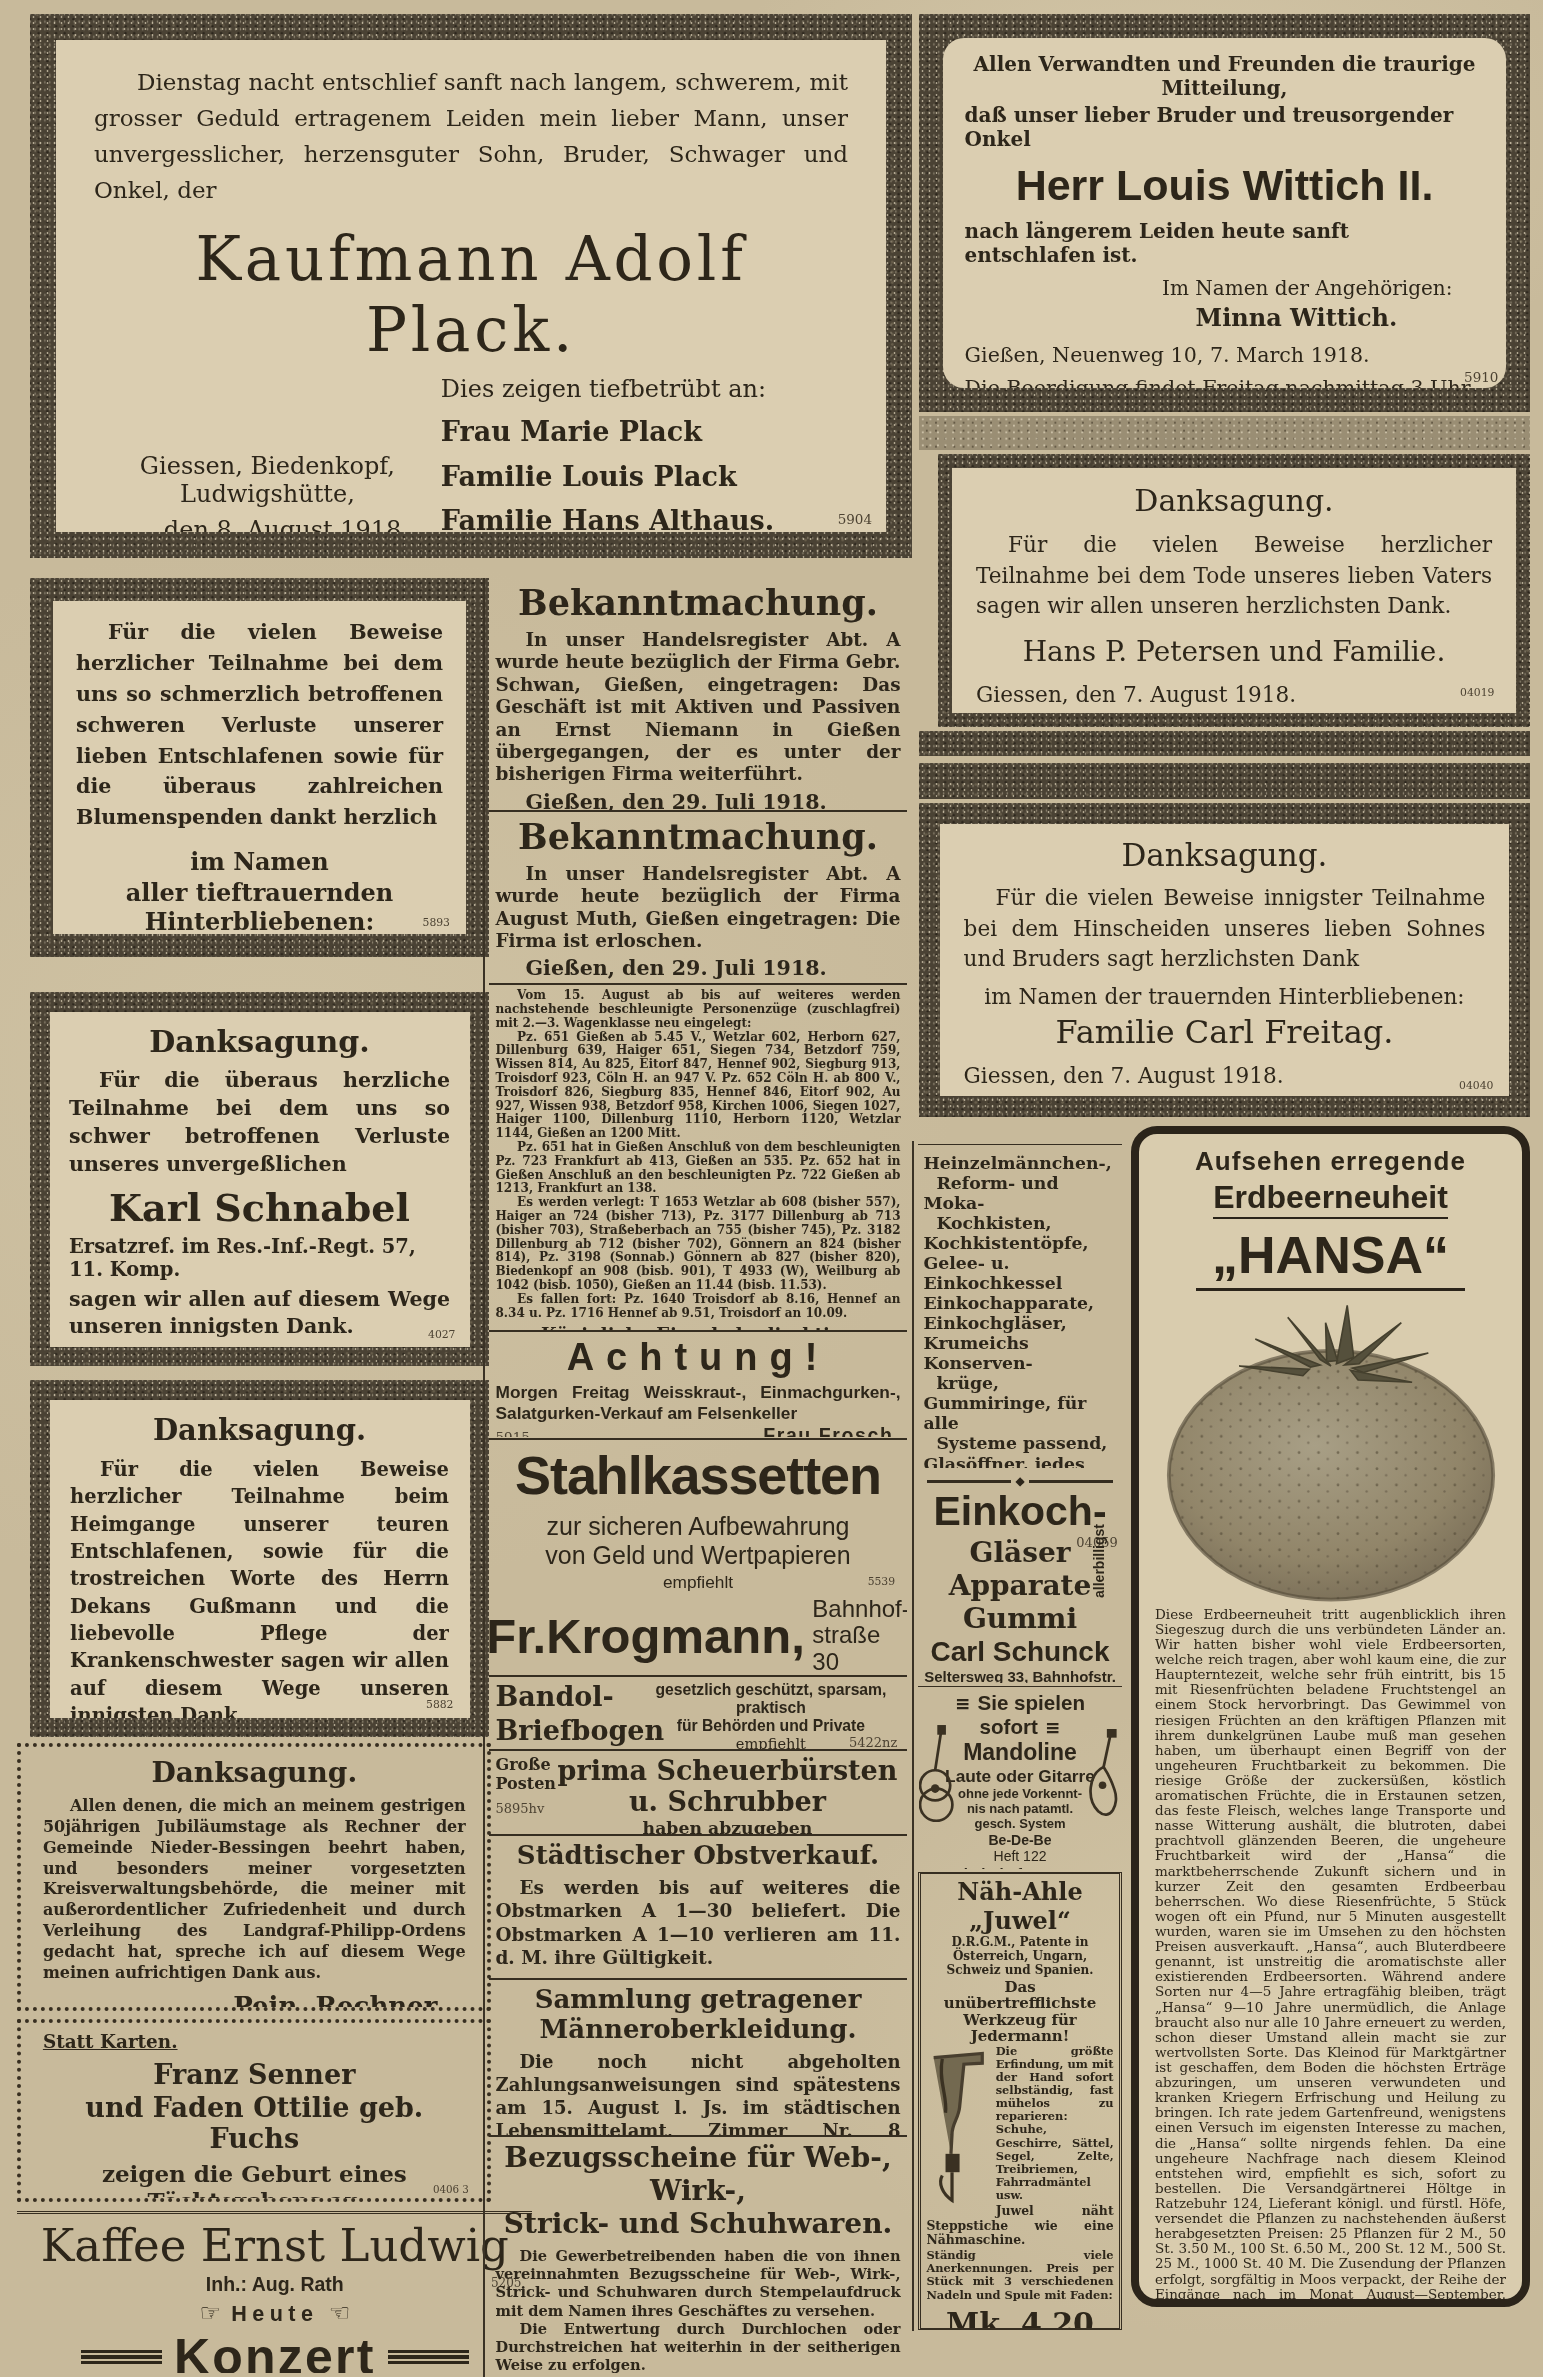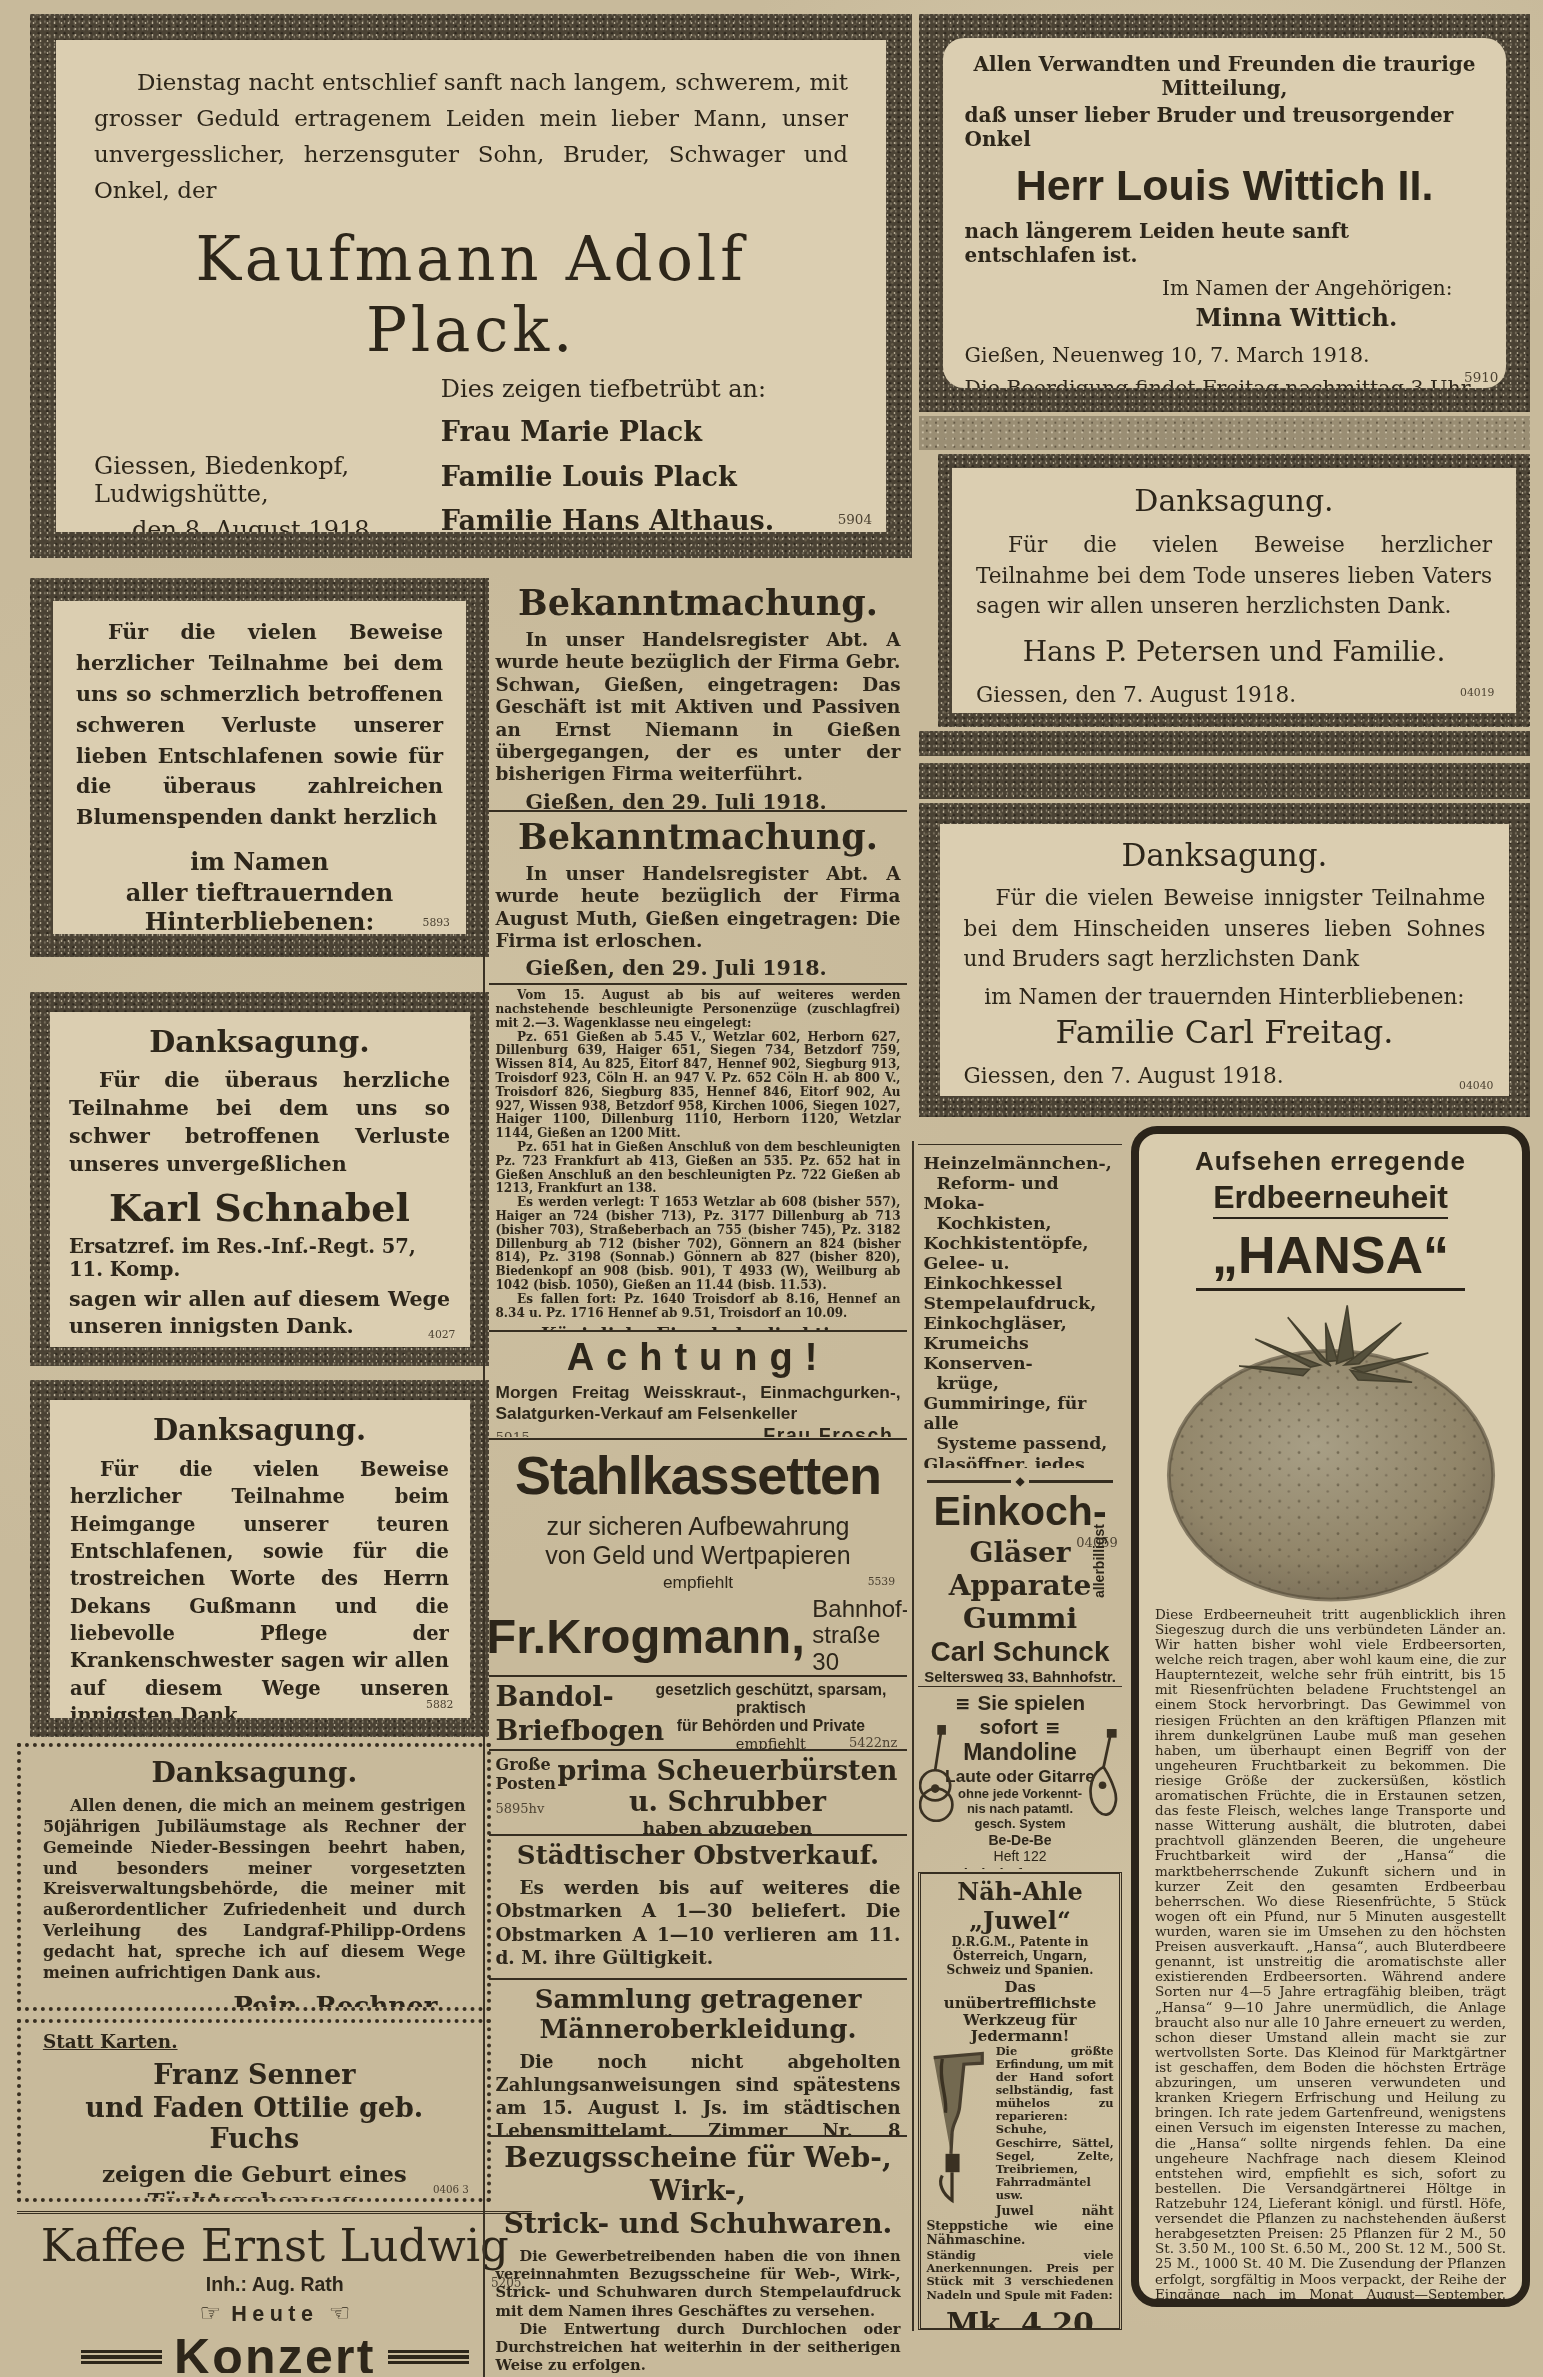--- a/index.html
+++ b/index.html
@@ -41,21 +41,21 @@
 </head>
 <body>
 
 <div id="page">
 
   <div class="abs mottle" style="left:30px;top:13.5px;width:882px;height:544px;">
     <div class="panel" style="left:26px;top:26px;right:26px;bottom:26px;padding:24px 38px;">
       <div class="j" style="font-size:23px;line-height:1.58;text-indent:43px;">Dienstag nacht entschlief sanft nach langem, schwerem, mit grosser Geduld ertragenem Leiden mein lieber Mann, unser unvergesslicher, herzensguter Sohn, Bruder, Schwager und Onkel, der</div>
       <div class="c" style="font-size:61px;letter-spacing:3.8px;margin:14px 0 5.4px;">Kaufmann Adolf Plack.</div>
       <div style="display:flex;margin-top:9.7px;">
-        <div style="width:46%;display:flex;flex-direction:column;justify-content:flex-end;">
+        <div style="width:46%;display:flex;flex-direction:column;justify-content:flex-end;text-align:center;">
           <div style="font-size:24px;">Giessen, Biedenkopf, Ludwigshütte,</div>
           <div style="font-size:24px;text-indent:38px;margin-top:7.6px;">den 8. August 1918.</div>
         </div>
         <div style="width:54%;">
           <div style="font-size:24px;margin-bottom:7.6px;">Dies zeigen tiefbetrübt an:</div>
           <div class="f" style="font-size:27px;line-height:1.65;">Frau Marie Plack</div>
           <div class="f" style="font-size:27px;line-height:1.65;">Familie Louis Plack</div>
           <div class="f" style="font-size:27px;line-height:1.65;">Familie Hans Althaus.</div>
         </div>
       </div>
@@ -280,21 +280,21 @@
     <div class="j f" style="font-size:14.6px;line-height:1.25;text-indent:24px;">Die Einhaltung vorstehender Vorschriften wird bei der Ablieferung der Bezugsscheine durch das Städt. Lebensmittelamt (Bekleidungsstelle) nachgeprüft.</div>
 
   </div>
 
   <div class="col4" style="top:1144px;height:324px;border-top:1.6px solid #362e21;padding:7.6px 5.4px;">
     <div class="f" style="font-size:17.3px;line-height:1.16;">Heinzelmännchen-,</div>
     <div class="f" style="font-size:17.3px;line-height:1.16;text-indent:13px;">Reform- und Moka-</div>
     <div class="f" style="font-size:17.3px;line-height:1.16;text-indent:13px;">Kochkisten,</div>
     <div class="f" style="font-size:17.3px;line-height:1.16;">Kochkistentöpfe,</div>
     <div class="f" style="font-size:17.3px;line-height:1.16;">Gelee- u. Einkochkessel</div>
-    <div class="f" style="font-size:17.3px;line-height:1.16;">Stempelaufdruck,</div>
+    <div class="f" style="font-size:17.3px;line-height:1.16;">Einkochapparate,</div>
     <div class="f" style="font-size:17.3px;line-height:1.16;">Einkochgläser,</div>
     <div class="f" style="font-size:17.3px;line-height:1.16;">Krumeichs Konserven-</div>
     <div class="f" style="font-size:17.3px;line-height:1.16;text-indent:13px;">krüge,</div>
     <div class="f" style="font-size:17.3px;line-height:1.16;">Gummiringe, für alle</div>
     <div class="f" style="font-size:17.3px;line-height:1.16;text-indent:13px;">Systeme passend,</div>
     <div class="f" style="font-size:17.3px;line-height:1.16;">Glasöffner, jedes Glas</div>
 
   </div>
 
   <div class="col4" style="top:1472px;height:211px;padding:2.2px 4.3px;">

